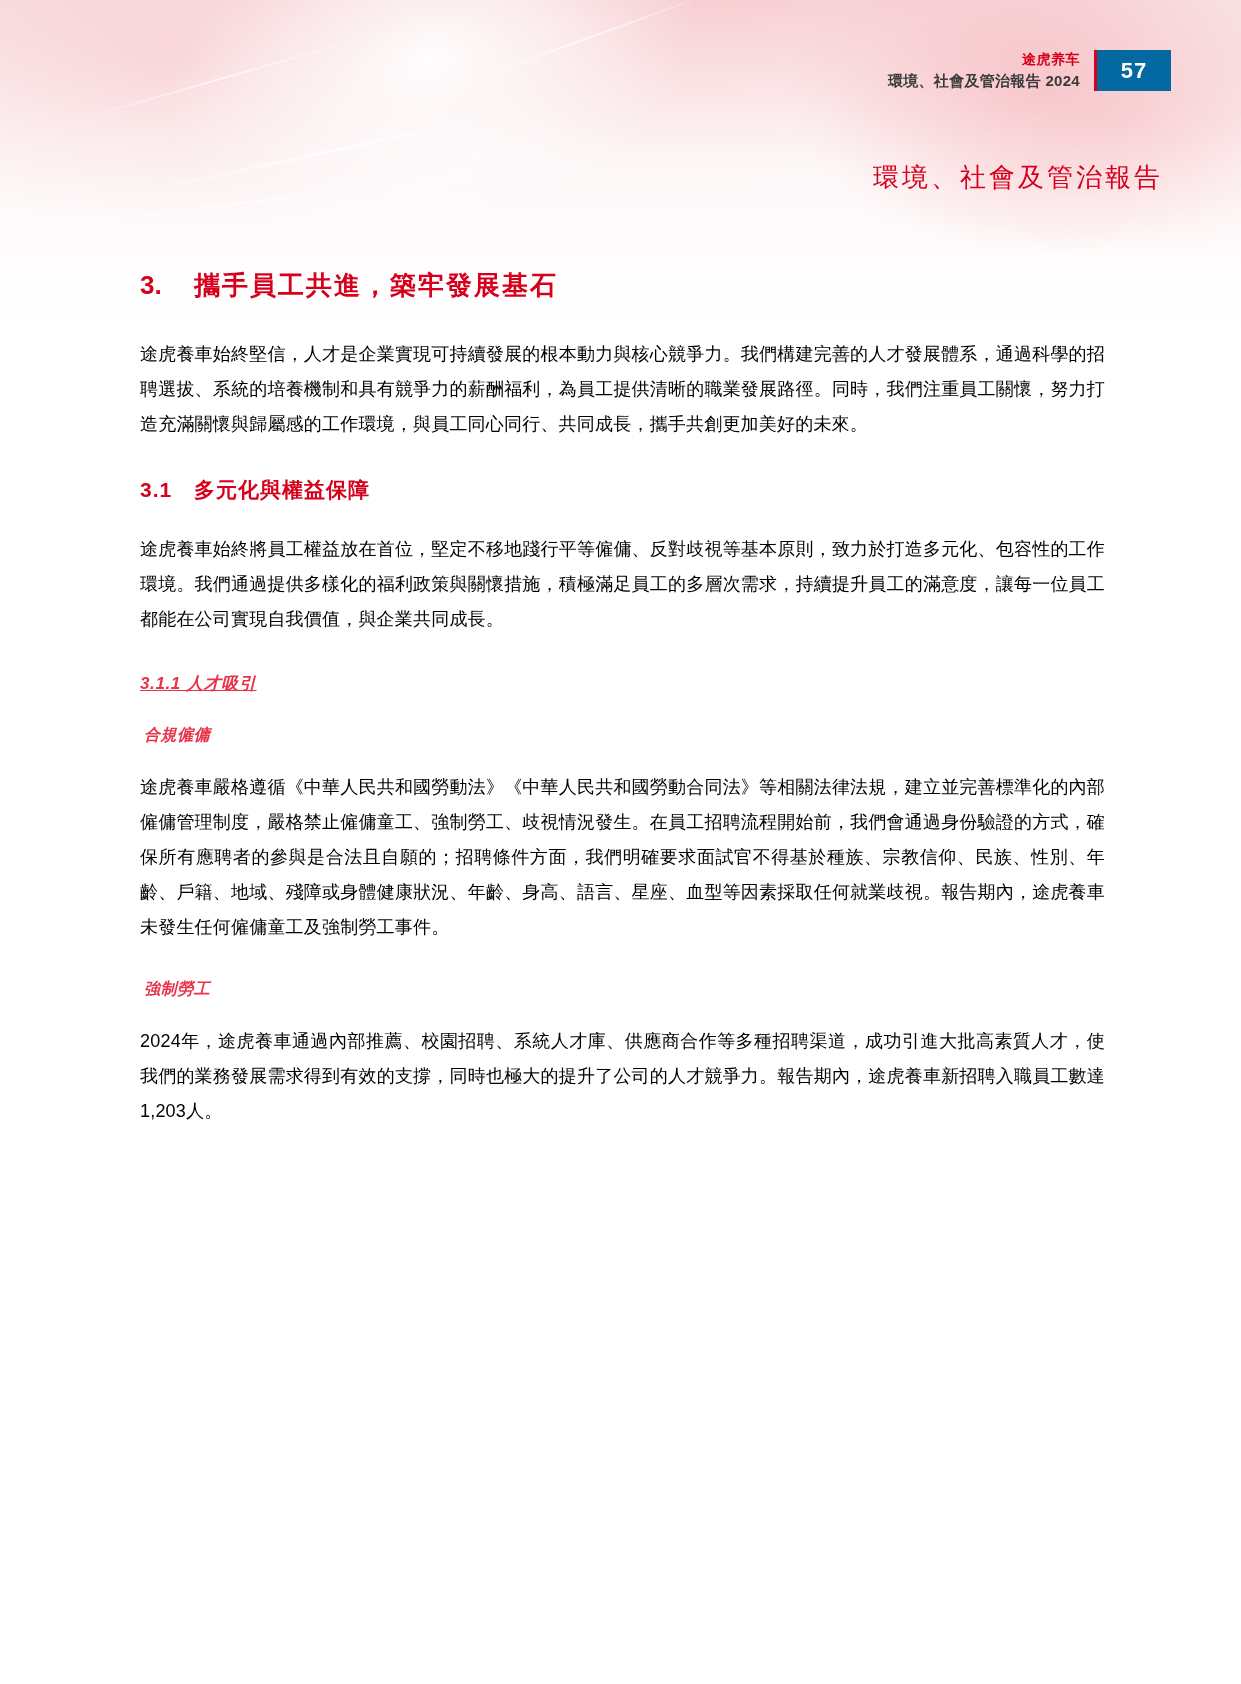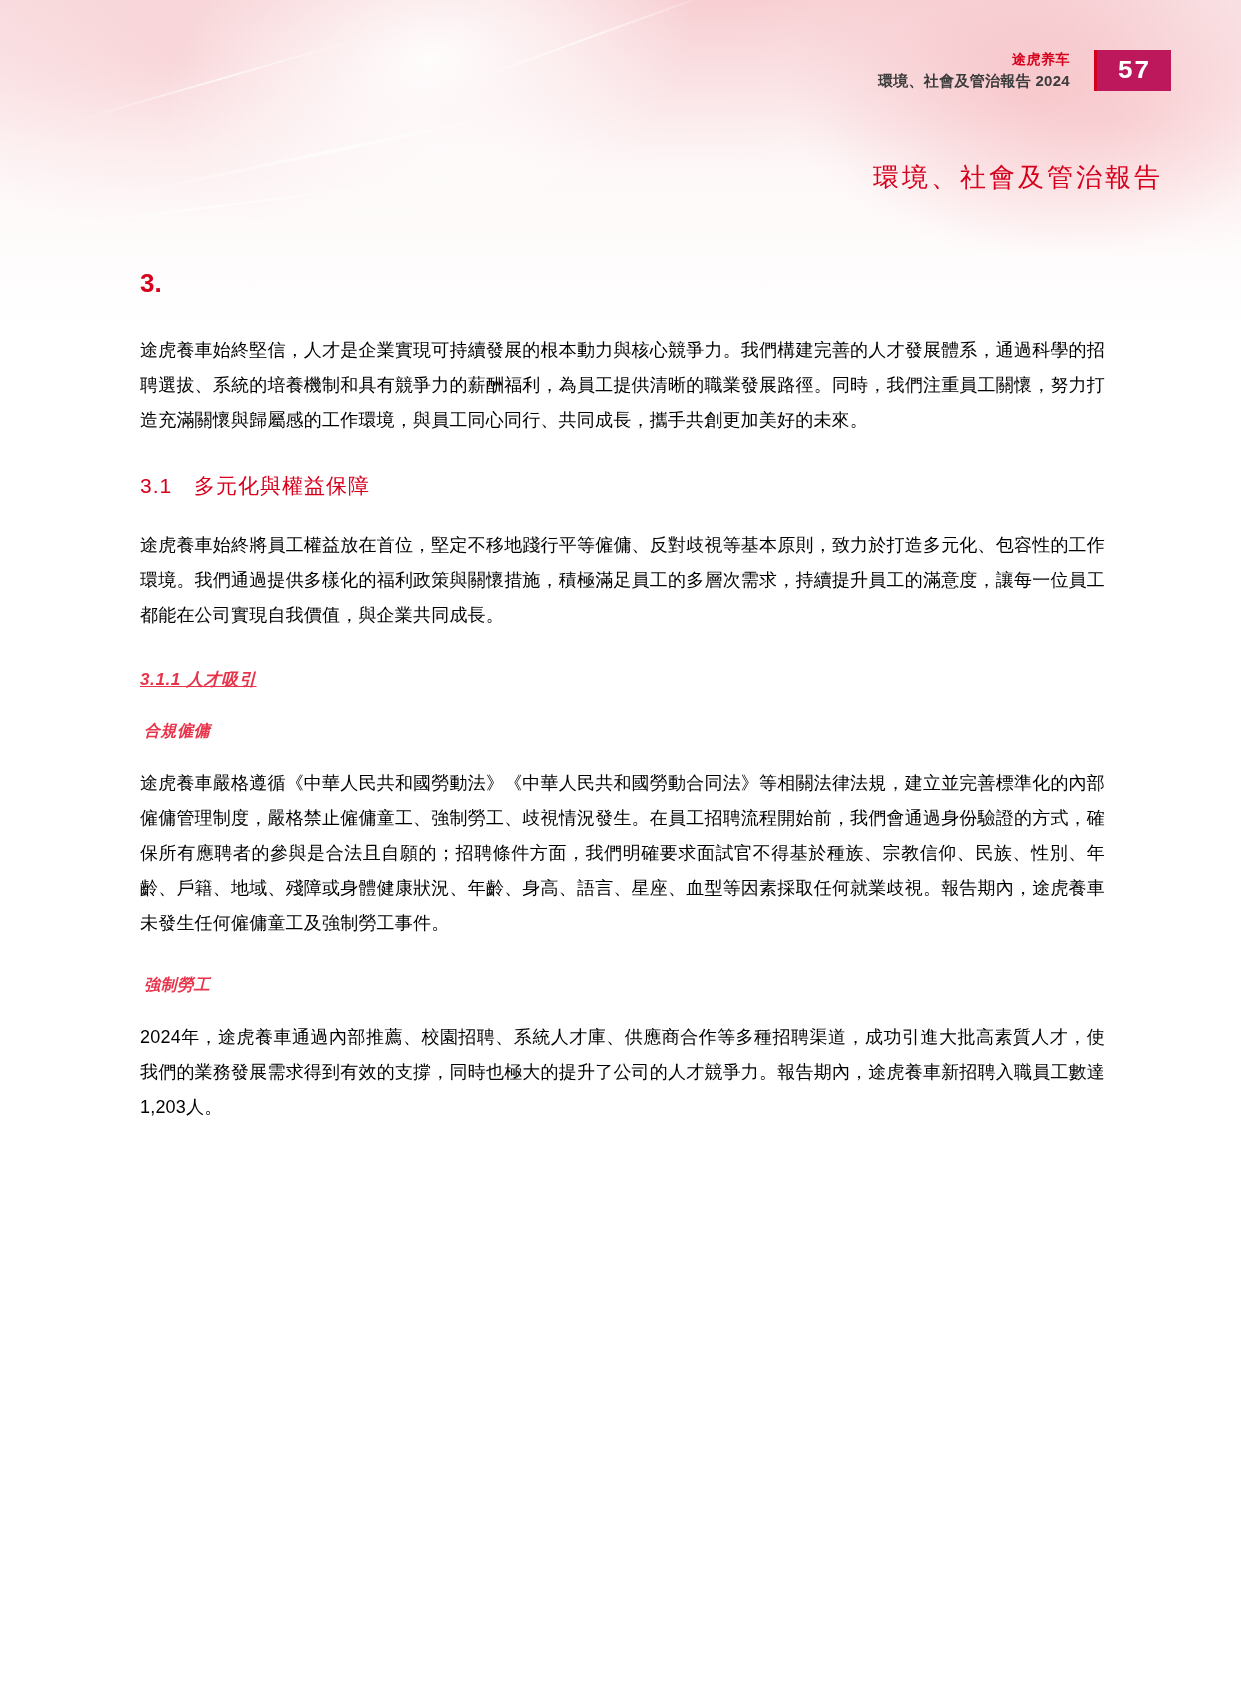--- a/index.html
+++ b/index.html
@@ -63,21 +63,21 @@
   .running-head {
     position: absolute;
     right: 70px;
     top: 50px;
     display: flex;
     align-items: stretch;
     z-index: 5;
   }
   .rh-text {
     text-align: right;
-    padding-right: 24px;
+    padding-right: 14px;
     line-height: 1.35;
   }
   .rh-brand {
     font-size: 14px;
     font-weight: bold;
     color: #d6001c;
     letter-spacing: 0.5px;
   }
   .rh-sub {
     font-size: 15px;
@@ -85,30 +85,29 @@
     color: #3b3b3b;
     letter-spacing: 0.3px;
     margin-top: 2px;
   }
   .rh-rule {
     width: 3px;
     background: #d6001c;
     margin-right: 0;
   }
   .rh-page {
-    background: #be185d;
+    background: #0369a1;
     color: #ffffff;
-    font-size: 26px;
+    font-size: 22px;
     font-weight: bold;
     width: 74px;
     display: flex;
     align-items: center;
     justify-content: center;
     letter-spacing: 1px;
-    font-family: Liberation Mono, monospace;
   }
 
   
   .banner-title {
     position: absolute;
     right: 78px;
     top: 160px;
     font-size: 26px;
     font-weight: normal;
     color: #d6001c;
@@ -149,21 +148,21 @@
     line-height: 1.95;
     color: #000000;
     margin: 0 0 34px 0;
     text-align: justify;
     text-justify: inter-character;
     letter-spacing: 0.2px;
   }
 
   .h2 {
     font-size: 21px;
-    font-weight: normal;
+    font-weight: bold;
     color: #d6001c;
     margin: 0 0 28px 0;
     display: flex;
     align-items: baseline;
     letter-spacing: 1px;
   }
   .h2-num { width: 54px; flex: none; }
 
   .h3 {
     font-size: 17px;
@@ -207,20 +206,21 @@
   <div class="rh-rule"></div>
   <div class="rh-page">57</div>
 </div>
 
 <div class="banner-title">環境、社會及管治報告</div>
 
 <div class="content">
 
   <div class="h1-row">
     <div class="h1-num">3.</div>
+    <div class="h1-text">攜手員工共進，築牢發展基石</div>
   </div>
 
   <p class="body">途虎養車始終堅信，人才是企業實現可持續發展的根本動力與核心競爭力。我們構建完善的人才發展體系，通過科學的招聘選拔、系統的培養機制和具有競爭力的薪酬福利，為員工提供清晰的職業發展路徑。同時，我們注重員工關懷，努力打造充滿關懷與歸屬感的工作環境，與員工同心同行、共同成長，攜手共創更加美好的未來。</p>
 
   <div class="h2">
     <span class="h2-num">3.1</span>
     <span>多元化與權益保障</span>
   </div>
 
   <p class="body">途虎養車始終將員工權益放在首位，堅定不移地踐行平等僱傭、反對歧視等基本原則，致力於打造多元化、包容性的工作環境。我們通過提供多樣化的福利政策與關懷措施，積極滿足員工的多層次需求，持續提升員工的滿意度，讓每一位員工都能在公司實現自我價值，與企業共同成長。</p>

